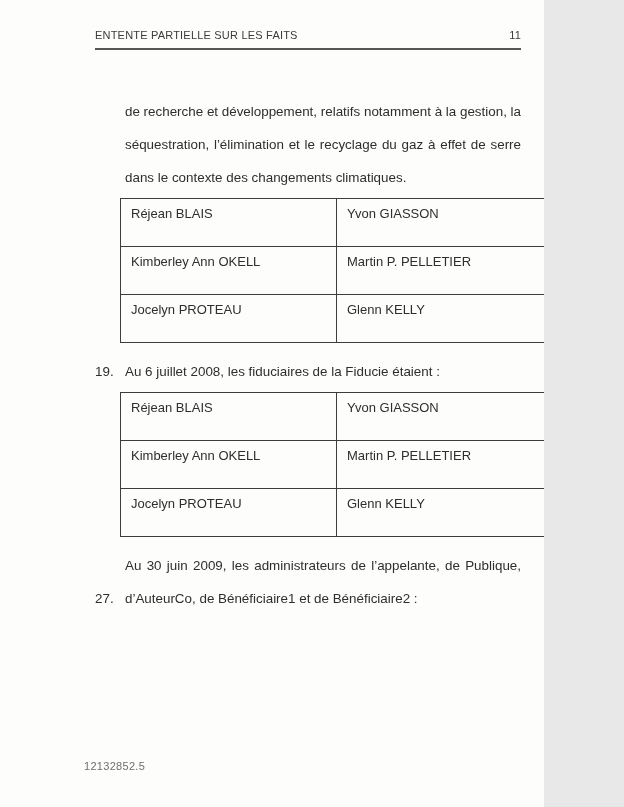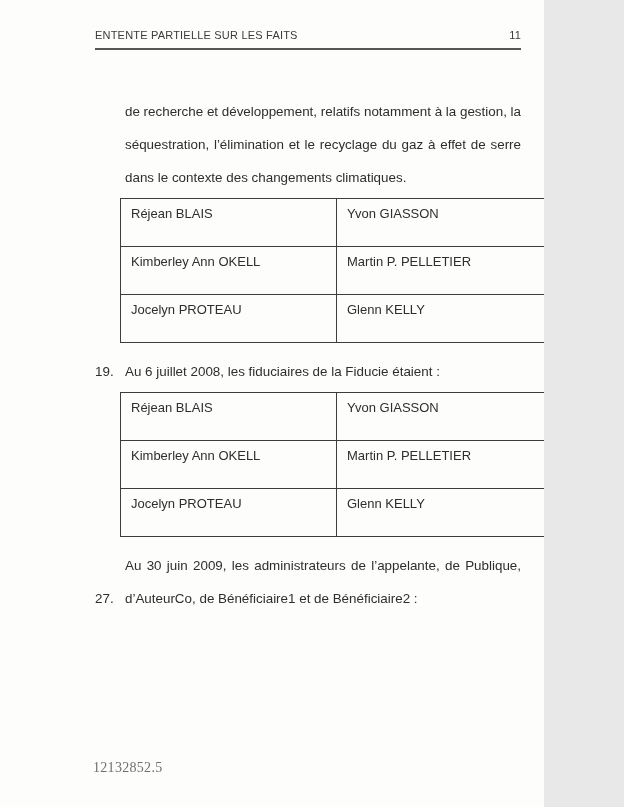--- a/index.html
+++ b/index.html
@@ -70,24 +70,24 @@
     border: 1.5px solid #3d3d3d;
     vertical-align: top;
     padding: 6px 4px 0 10px;
     font-size: 13px;
     line-height: 18px;
     color: #2e2e2e;
     margin-top: 40px;
   }
   .footer {
     position: absolute;
-    left: 93px;
+    left: 84px;
     top: 760px;
-    font-family: Liberation Serif, serif;
-    font-size: 14px;
+    font-family: Liberation Sans, sans-serif;
+    font-size: 11px;
     color: #6f6f6f;
     letter-spacing: 0.3px;
   }
 </style>
 </head>
 <body>
 
 <div class="page">
 
   <div class="scan-edge"></div>

